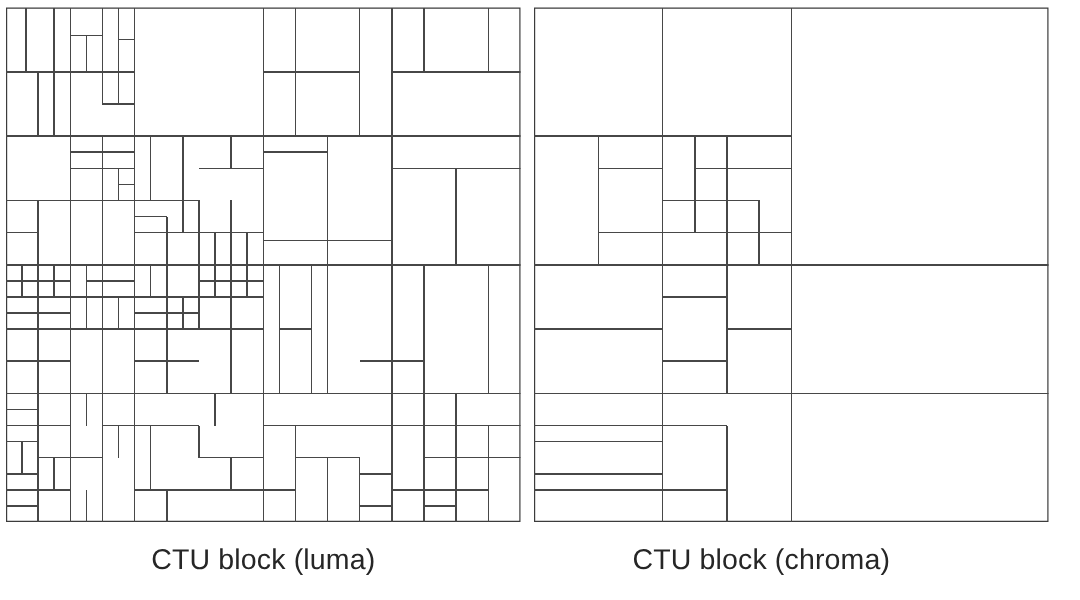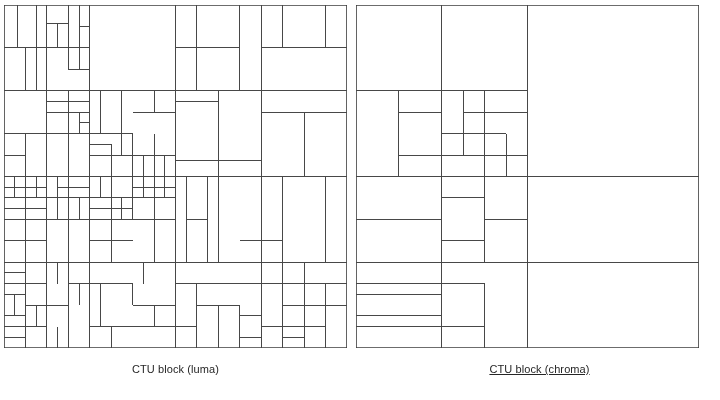--- a/index.html
+++ b/index.html
@@ -26,26 +26,26 @@
     width: 100%;
     height: 100%;
   }
   #luma-panel  { left: 4px;   }
   #chroma-panel{ left: 356px; }
   .caption {
     position: absolute;
     top: 363px;
     width: 343px;
     text-align: center;
-    font-size: 11px;
+    font-size: 19px;
     color: #262626;
     letter-spacing: 0.1px;
   }
   #luma-caption   { left: 4px;   }
-  #chroma-caption { left: 368px; text-decoration: underline; }
+  #chroma-caption { left: 336px; }
 </style>
 </head>
 <body>
 
 <div class="canvas">
 
   <div class="ctu-block" id="luma-panel">
     <svg viewBox="0 0 128 128" preserveAspectRatio="none">
         <rect x="0" y="0" width="128" height="128" fill="none" stroke="#3c3c3c" stroke-width="1.6" vector-effect="non-scaling-stroke"></rect>
         <line x1="16" y1="0" x2="16" y2="128" stroke="#474747" stroke-width="1" vector-effect="non-scaling-stroke" shape-rendering="crispEdges"></line>

